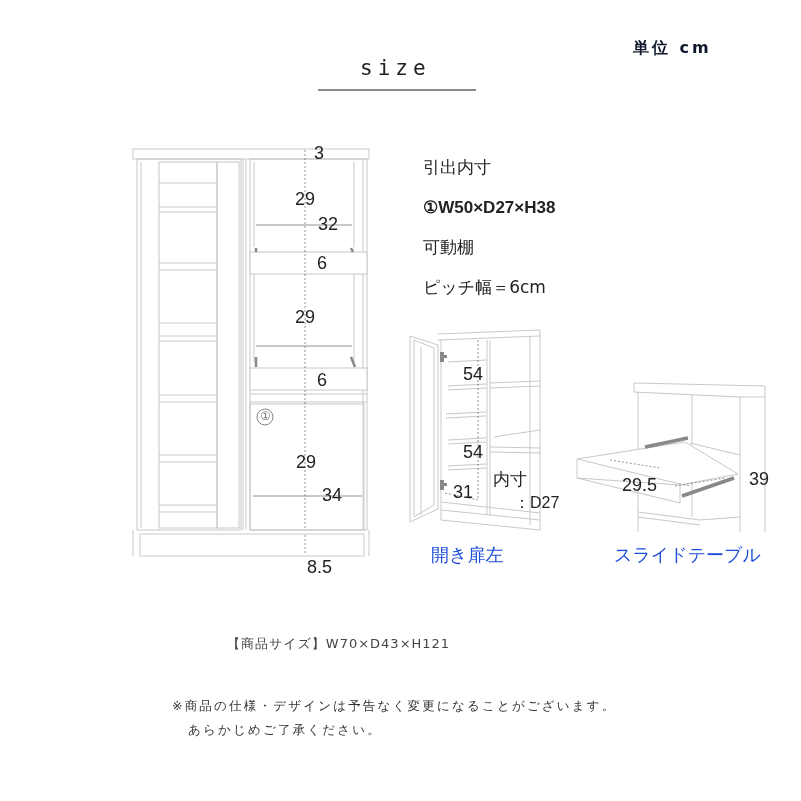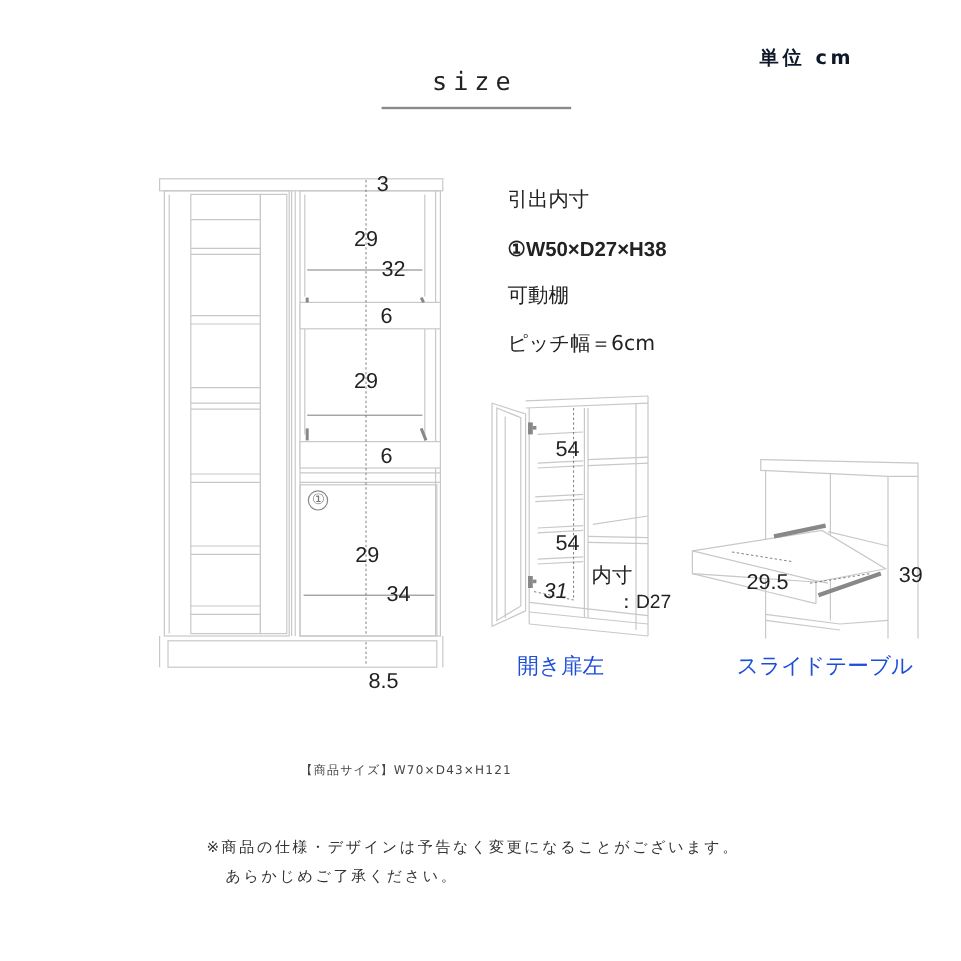--- a/index.html
+++ b/index.html
@@ -7,21 +7,21 @@
            font-family: "DejaVu Sans", sans-serif; color: #222; }
     .abs { position: absolute; }
     .title { left: 360px; top: 56px; font-family: "DejaVu Sans Mono", monospace;
              font-size: 21px; letter-spacing: 5px; color: #222; }
     .title-rule { left: 318px; top: 89px; width: 158px; height: 2px; background: #8a8a8a; }
     .unit { left: 633px; top: 38px; font-size: 16px; font-weight: bold; letter-spacing: 3px; color: #0f172a; }
     .dim { font-family: "Liberation Sans", sans-serif; font-size: 18px; color: #222; line-height: 1; }
     .spec { font-size: 17px; color: #222; line-height: 1; }
     .spec.bold { font-weight: bold; font-family: "Liberation Sans", sans-serif; }
     .caption { font-size: 18px; color: #1d4ed8; }
-    .product { left: 0; width: 677px; top: 635px; text-align: center; font-size: 10px;
+    .product { left: 0; width: 677px; top: 635px; text-align: center; font-size: 13px;
                letter-spacing: 1px; color: #444; }
     .note { left: 172px; font-size: 12.5px; letter-spacing: 2.2px; color: #333; }
     svg { position: absolute; left: 0; top: 0; }
   </style>
 </head>
 <body>
 
 <div class="abs title">size</div>
 <div class="abs title-rule"></div>
 <div class="abs unit">単位 cm</div>
@@ -152,21 +152,21 @@
     <rect x="440" y="480" width="4" height="10"></rect>
     <rect x="444" y="483" width="3" height="3"></rect>
   </g>
   <g stroke="#777" stroke-width="0.8" stroke-dasharray="2,2" fill="none">
     <line x1="478" y1="340" x2="478" y2="500"></line>
     <line x1="445" y1="493" x2="478" y2="500"></line>
   </g>
 </svg>
 <div class="abs dim" style="left:463px;top:365px;">54</div>
 <div class="abs dim" style="left:463px;top:443px;">54</div>
-<div class="abs dim" style="left:453px;top:483px;font-style:italic;">31</div>
+<div class="abs dim" style="left:453px;top:483px;">31</div>
 <div class="abs dim" style="left:493px;top:471px;font-size:17px;">内寸</div>
 <div class="abs dim" style="left:490px;top:495px;font-size:16px;padding-left:24px;">：D27</div>
 <div class="abs caption" style="left:431px;top:543px;">開き扉左</div>
 
 <svg width="801" height="801">
   <g fill="none" stroke="#c8c8c8" stroke-width="1">
 
     <polygon points="634,383 765,386 765,397 740,397 634,392" fill="#fff"></polygon>
     <line x1="740" y1="397" x2="740" y2="532"></line>
     <line x1="765" y1="397" x2="765" y2="532"></line>

